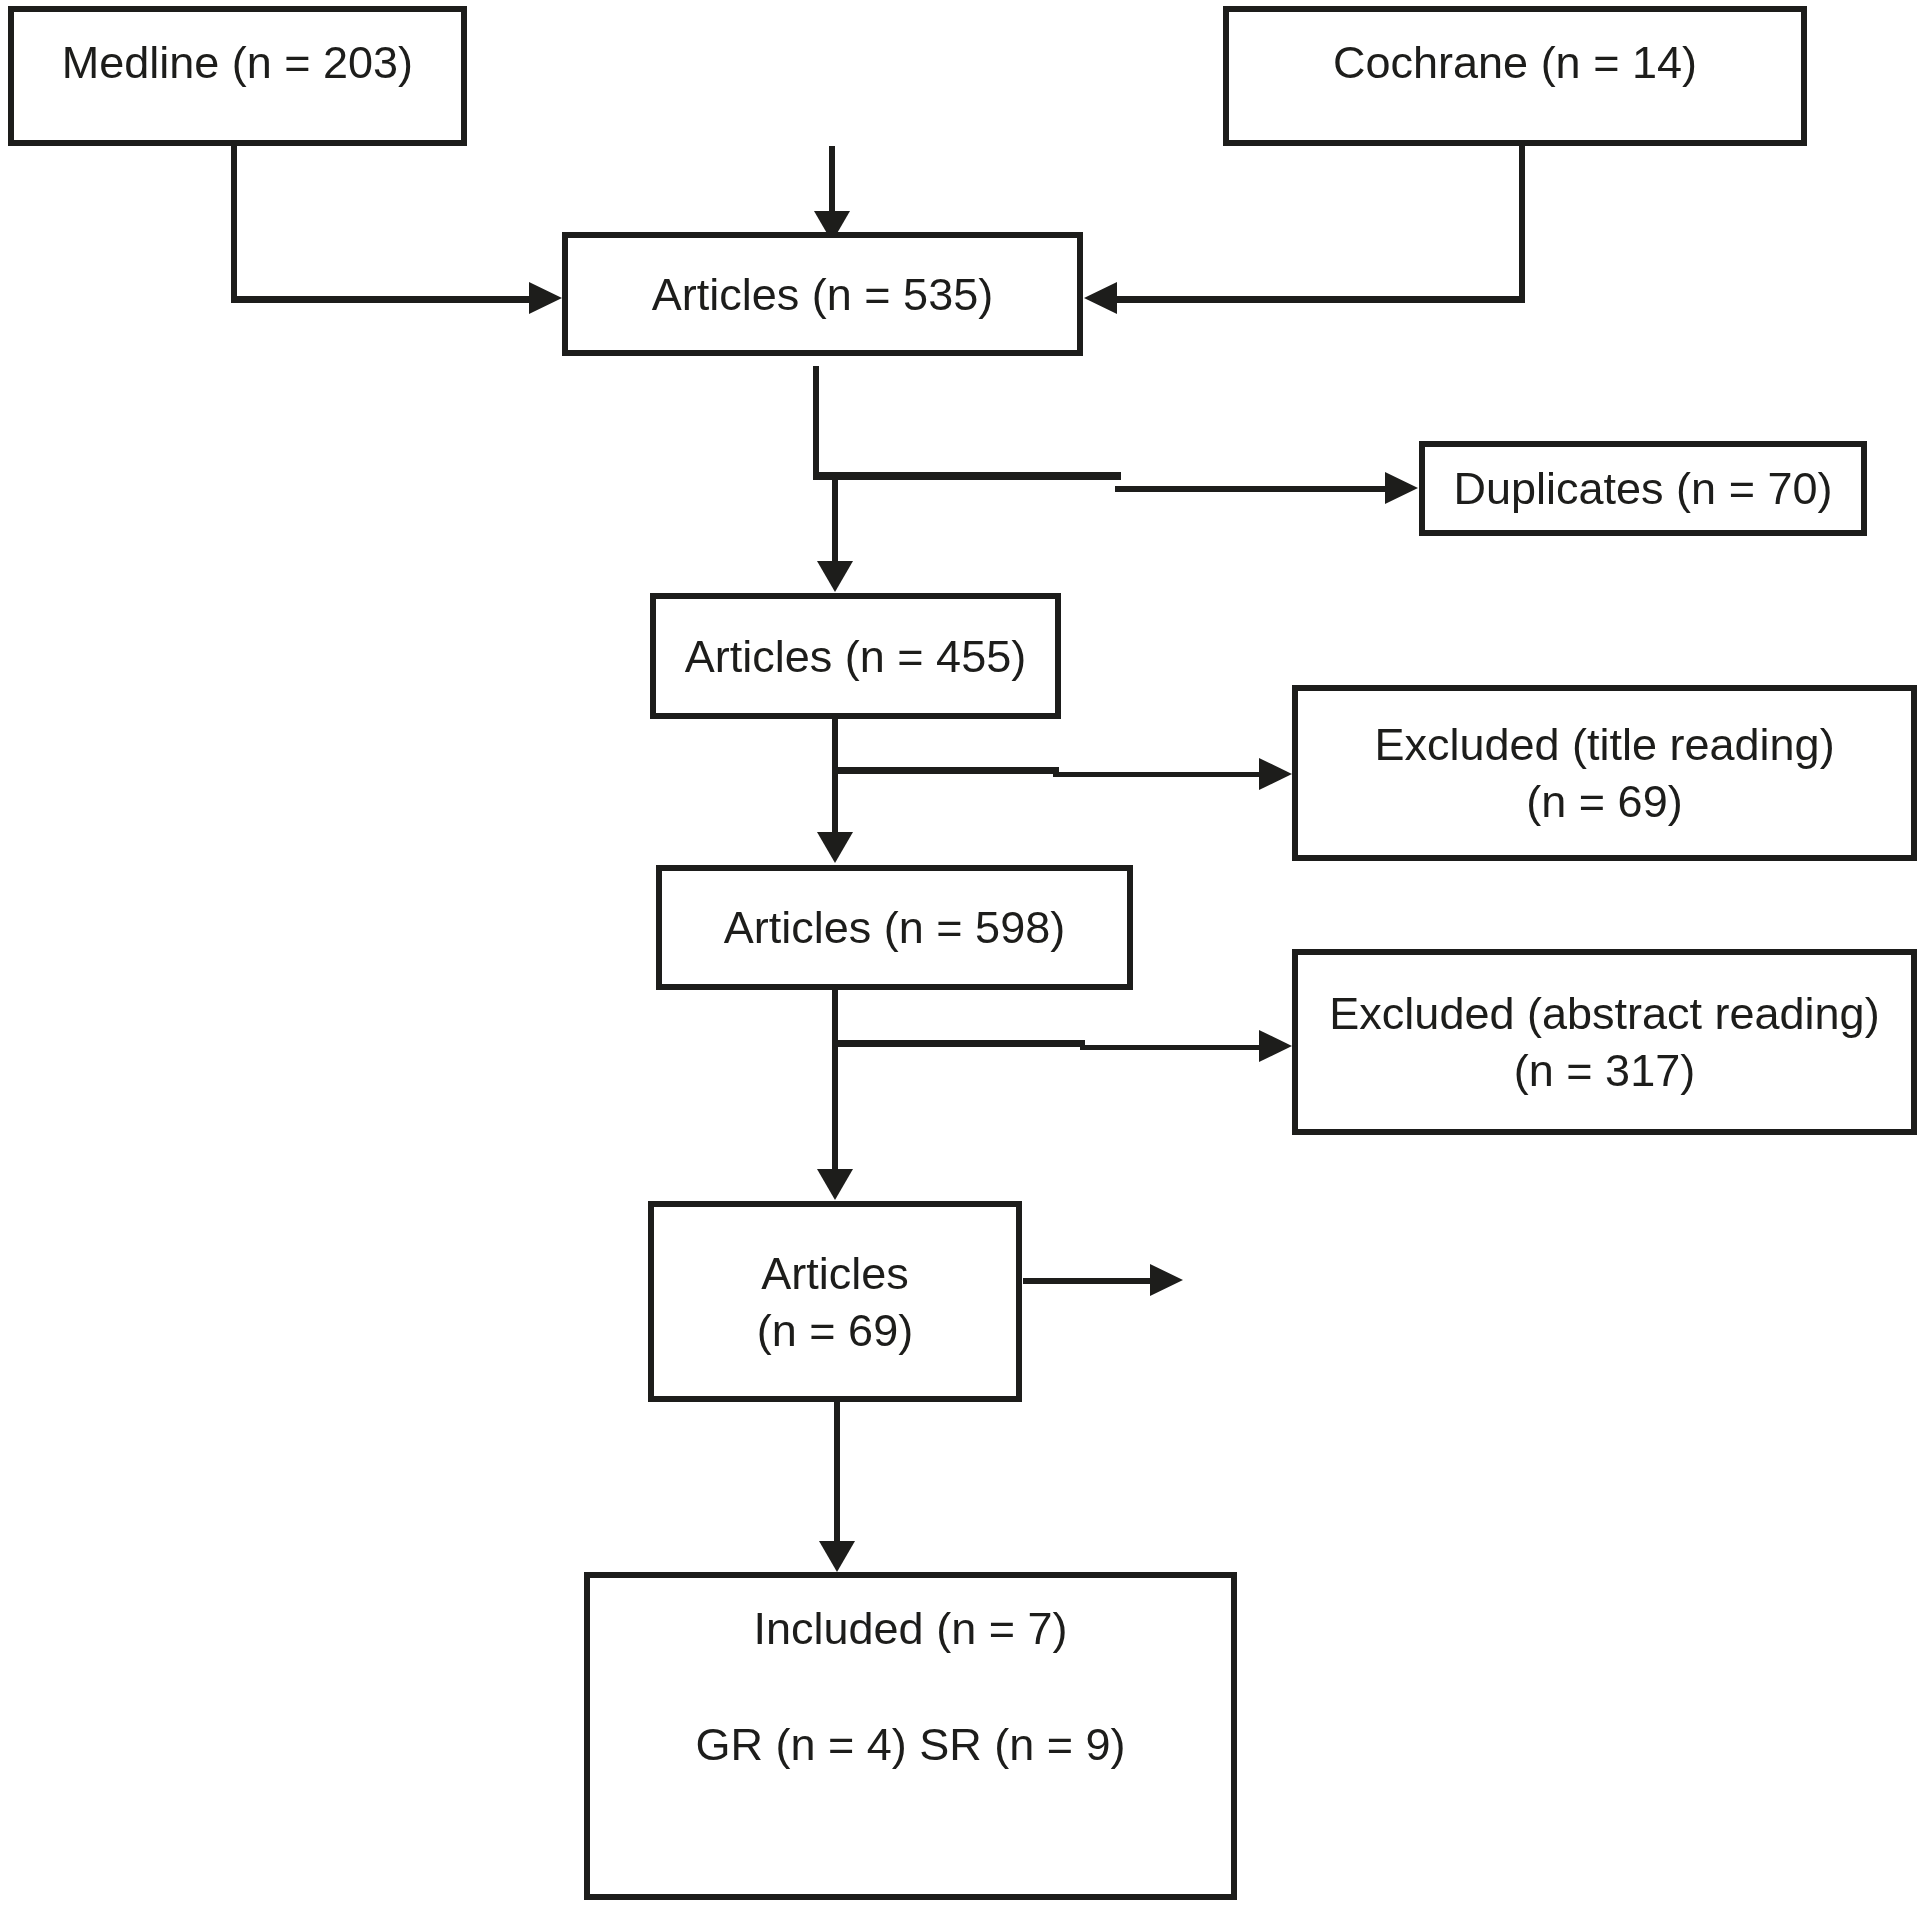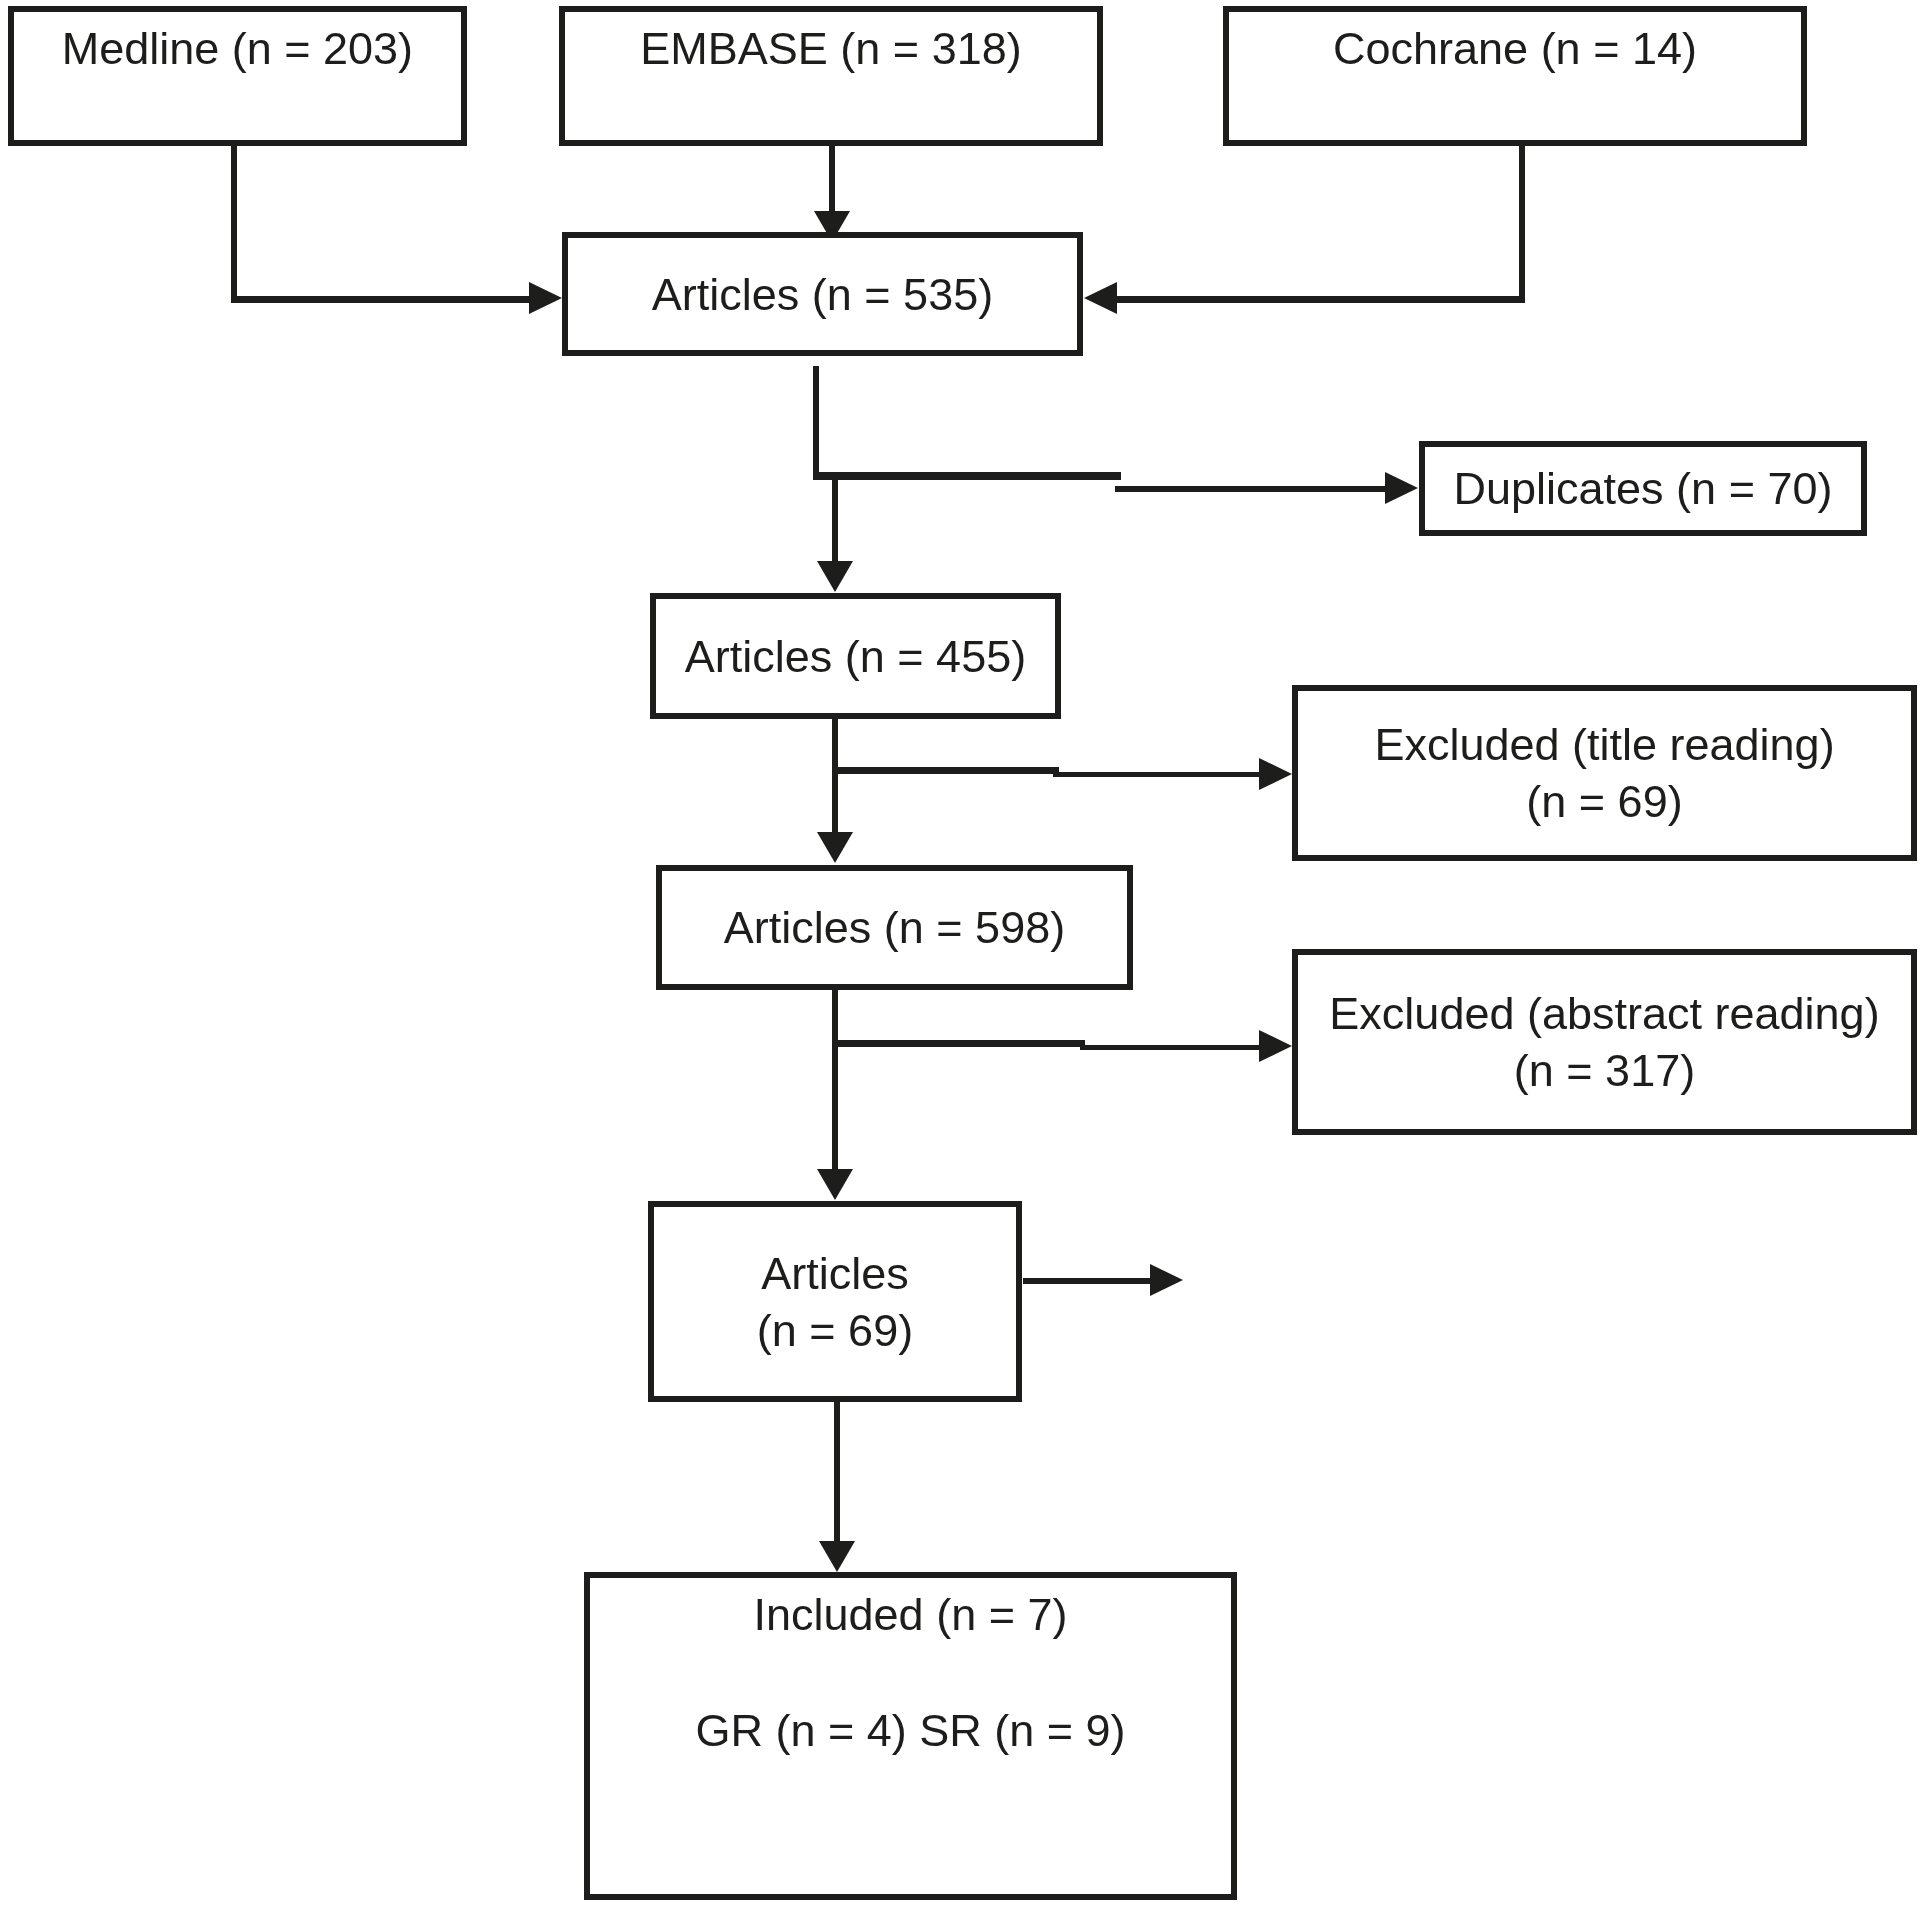--- a/index.html
+++ b/index.html
@@ -24,21 +24,21 @@
     font-size:45px;
     line-height:57px;
     text-align:center;
     display:flex;
     flex-direction:column;
     align-items:center;
     justify-content:center;
   }
   .box.pad-top{
     justify-content:flex-start;
-    padding-top:8px;
+    padding-top:22px;
   }
   .box .txt{display:block;white-space:nowrap;}
   .vline,.hline{position:absolute;background:var(--line);}
   .arrow-down{
     position:absolute;width:0;height:0;
     border-left:18.7px solid transparent;
     border-right:18.7px solid transparent;
     border-top:31.5px solid var(--line);
   }
   .arrow-right{
@@ -56,23 +56,20 @@
   .included-gap{margin-top:58px;}
   .lh59{line-height:58px;}
 </style>
 </head>
 <body>
 
 <div id="stage">
 
   <div class="box pad-top" style="left:7.9px;top:5.9px;width:459px;height:140px">
     <span class="txt">Medline (n = 203)</span>
-  </div>
-  <div class="box pad-top" style="left:559px;top:5.9px;width:544px;height:140px">
-    <span class="txt">EMBASE (n = 318)</span>
   </div>
   <div class="box pad-top" style="left:1223px;top:5.9px;width:584px;height:140px">
     <span class="txt">Cochrane (n = 14)</span>
   </div>
 
   <div class="vline" style="left:231px;top:146px;width:5.9px;height:156px"></div>
   <div class="hline" style="left:231px;top:296px;width:298px;height:6.9px"></div>
   <div class="arrow-right" style="left:529px;top:282px"></div>
 
   <div class="vline" style="left:829px;top:146px;width:5.9px;height:65px"></div>

